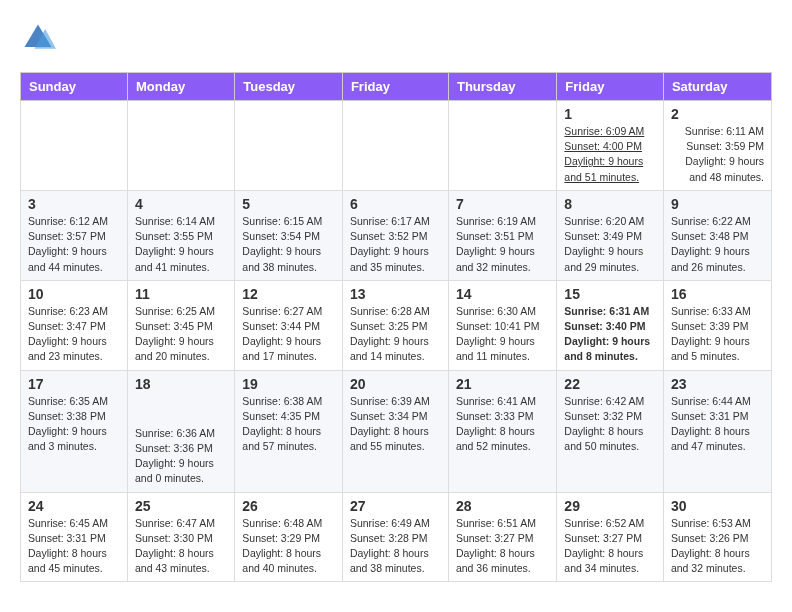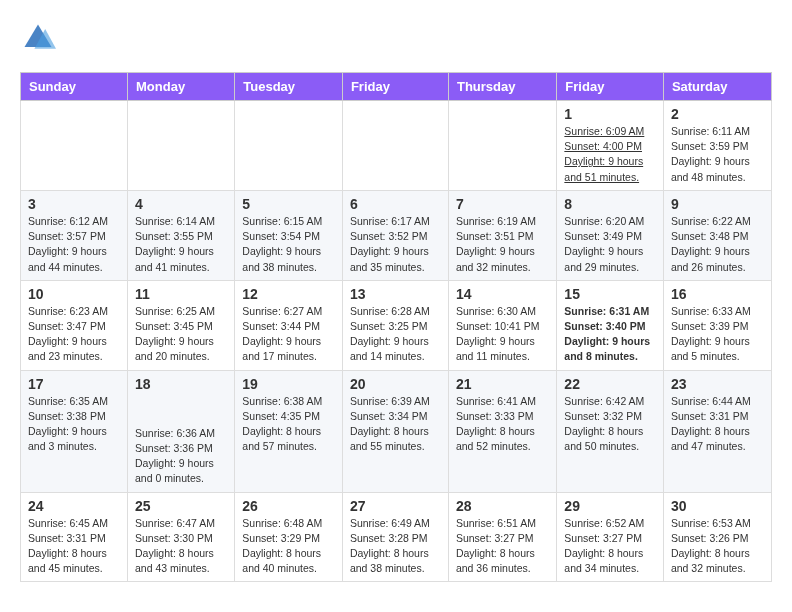--- a/index.html
+++ b/index.html
@@ -133,21 +133,21 @@
         <td class="empty-cell"></td>
         <td class="empty-cell"></td>
         <td>
           <span class="day-num">1</span>
           <div class="cell-info" style="white-space: pre-line; text-decoration: underline;">Sunrise: 6:09 AM
 Sunset: 4:00 PM
 Daylight: 9 hours and 51 minutes.</div>
         </td>
         <td>
           <span class="day-num">2</span>
-          <div class="cell-info" style="white-space: pre-line;">Sunrise: 6:11 AM
+          <div class="cell-info" style="white-space: pre-line; text-align: right;">Sunrise: 6:11 AM
 Sunset: 3:59 PM
 Daylight: 9 hours and 48 minutes.</div>
         </td>
       </tr>
       <tr>
         <td>
           <span class="day-num">3</span>
           <div class="cell-info" style="white-space: pre-line;">Sunrise: 6:12 AM
 Sunset: 3:57 PM
 Daylight: 9 hours and 44 minutes.</div>

